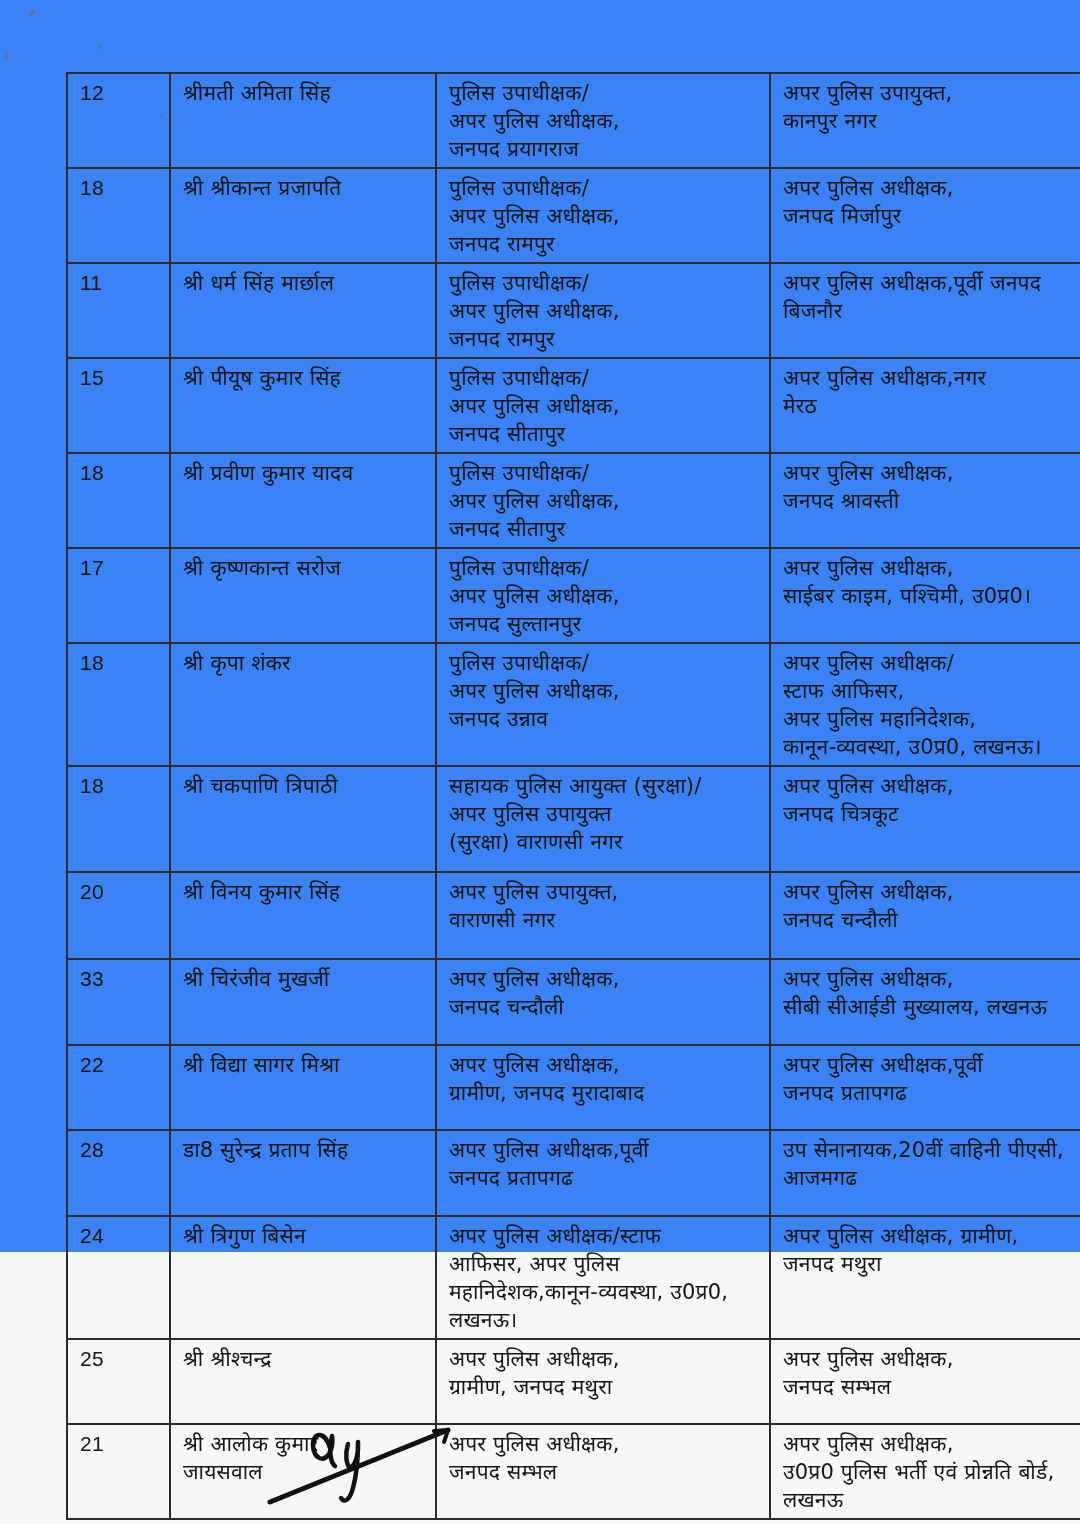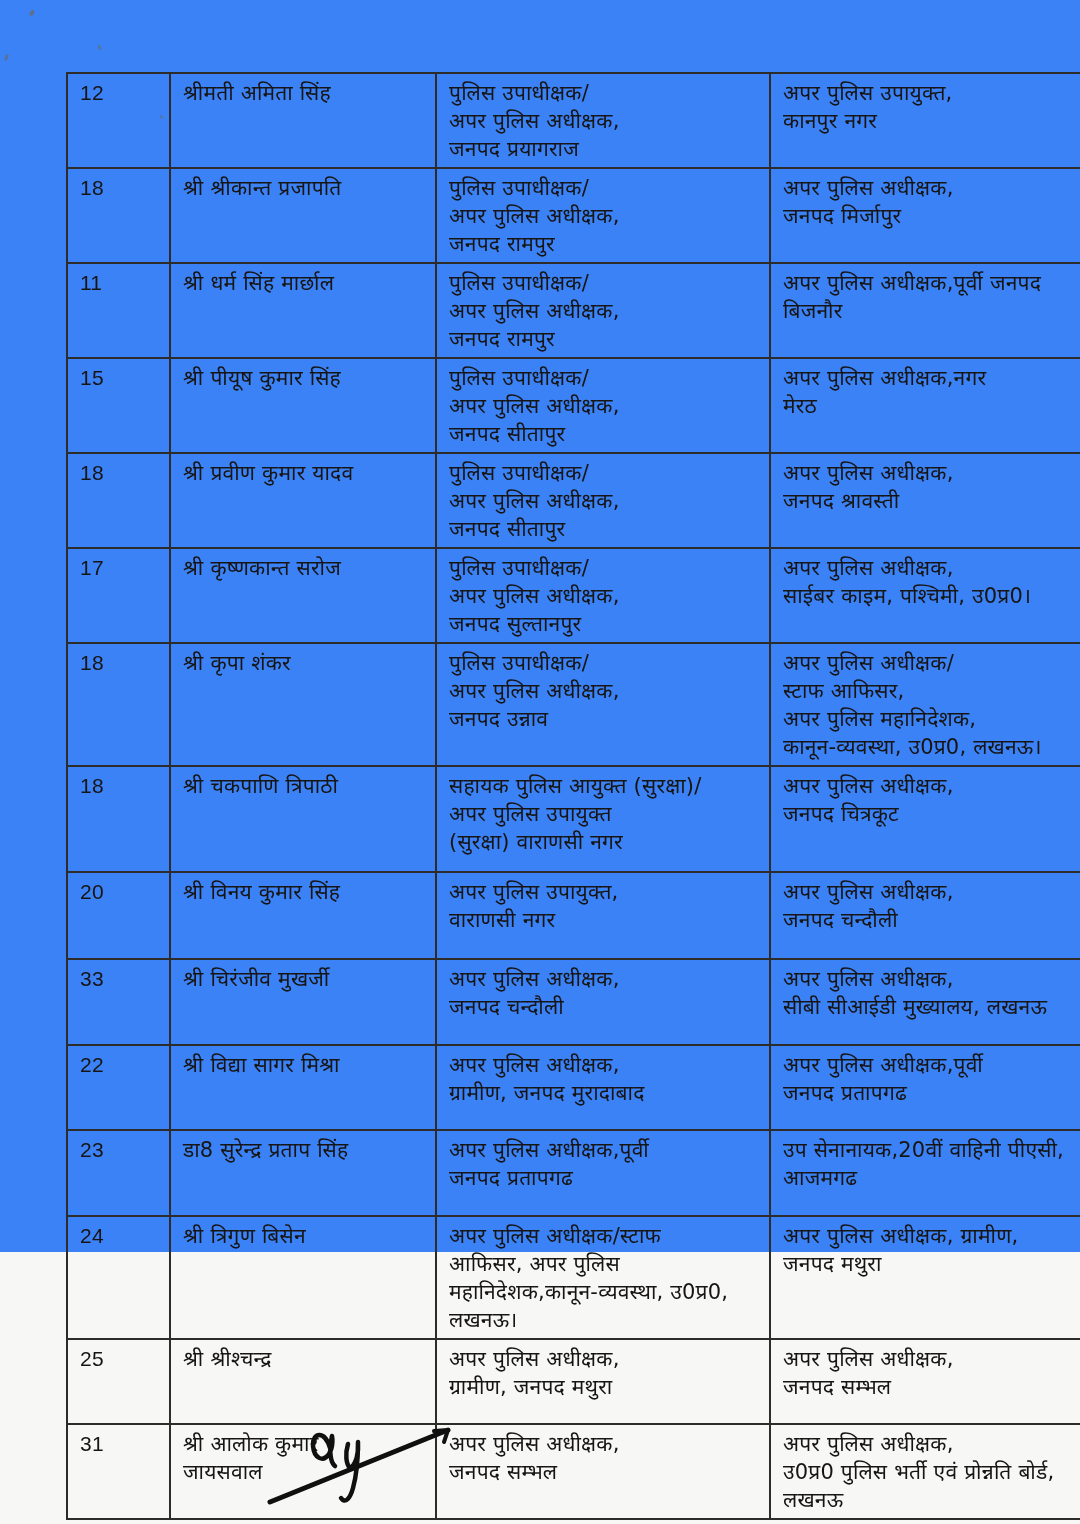--- a/index.html
+++ b/index.html
@@ -160,21 +160,21 @@
       </tr>
       <tr style="height:85px">
         <td class="c-sno">22</td>
         <td class="c-name">श्री विद्या सागर मिश्रा</td>
         <td class="c-from">अपर पुलिस अधीक्षक,
 ग्रामीण, जनपद मुरादाबाद</td>
         <td class="c-to">अपर पुलिस अधीक्षक,पूर्वी
 जनपद प्रतापगढ</td>
       </tr>
       <tr style="height:86px">
-        <td class="c-sno">23</td>
+        <td class="c-sno">28</td>
         <td class="c-name">डा8 सुरेन्द्र प्रताप सिंह</td>
         <td class="c-from">अपर पुलिस अधीक्षक,पूर्वी
 जनपद प्रतापगढ</td>
         <td class="c-to">उप सेनानायक,20वीं वाहिनी पीएसी,
 आजमगढ</td>
       </tr>
       <tr style="height:111px">
         <td class="c-sno">24</td>
         <td class="c-name">श्री त्रिगुण बिसेन</td>
         <td class="c-from">अपर पुलिस अधीक्षक/स्टाफ
@@ -186,21 +186,21 @@
       </tr>
       <tr style="height:85px">
         <td class="c-sno">25</td>
         <td class="c-name">श्री श्रीश्चन्द्र</td>
         <td class="c-from">अपर पुलिस अधीक्षक,
 ग्रामीण, जनपद मथुरा</td>
         <td class="c-to">अपर पुलिस अधीक्षक,
 जनपद सम्भल</td>
       </tr>
       <tr style="height:87px">
-        <td class="c-sno">31</td>
+        <td class="c-sno">21</td>
         <td class="c-name">श्री आलोक कुमार
 जायसवाल</td>
         <td class="c-from">अपर पुलिस अधीक्षक,
 जनपद सम्भल</td>
         <td class="c-to">अपर पुलिस अधीक्षक,
 उ0प्र0 पुलिस भर्ती एवं प्रोन्नति बोर्ड,
 लखनऊ</td>
       </tr>
     </tbody>
   </table>

